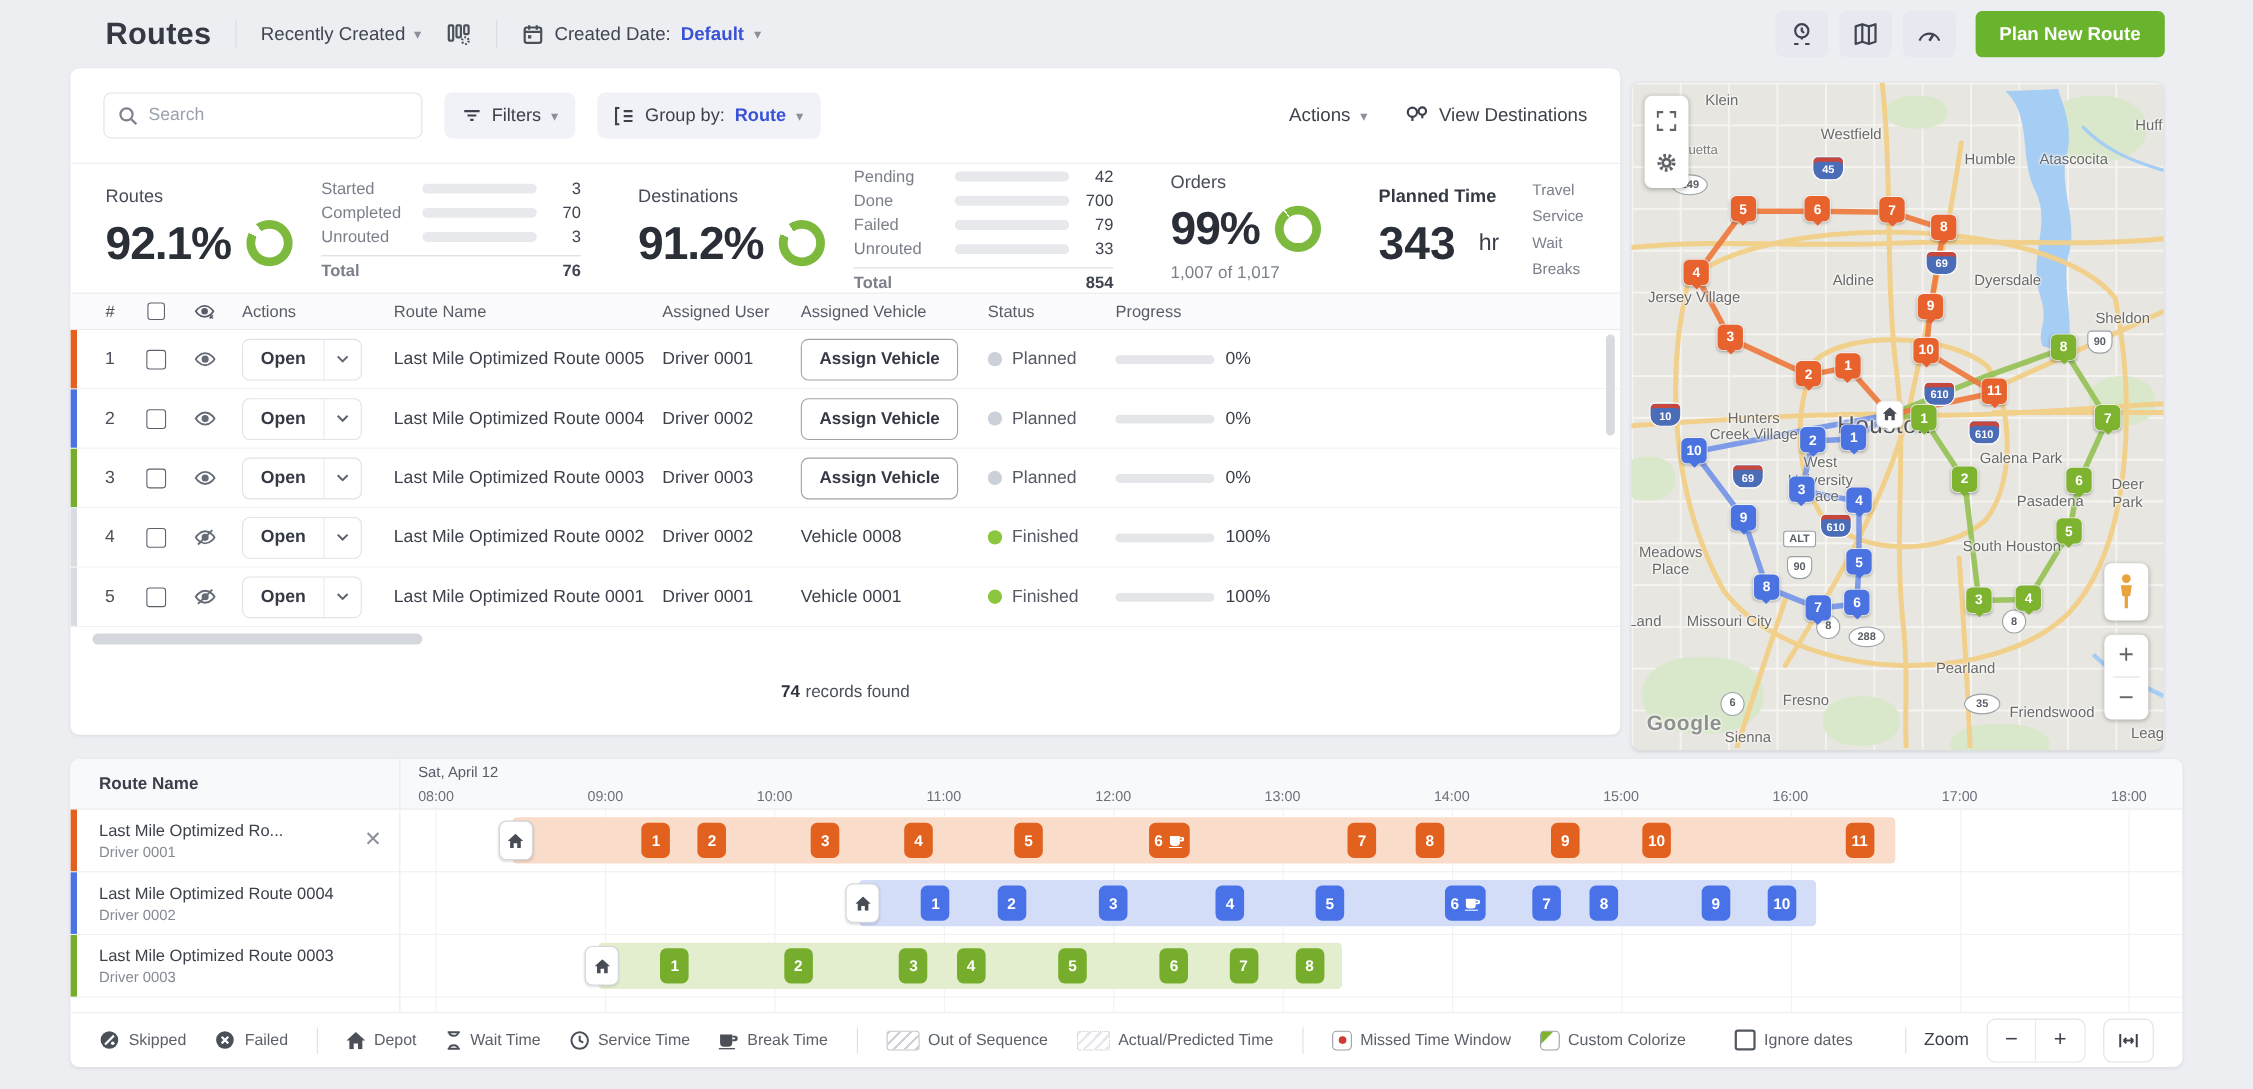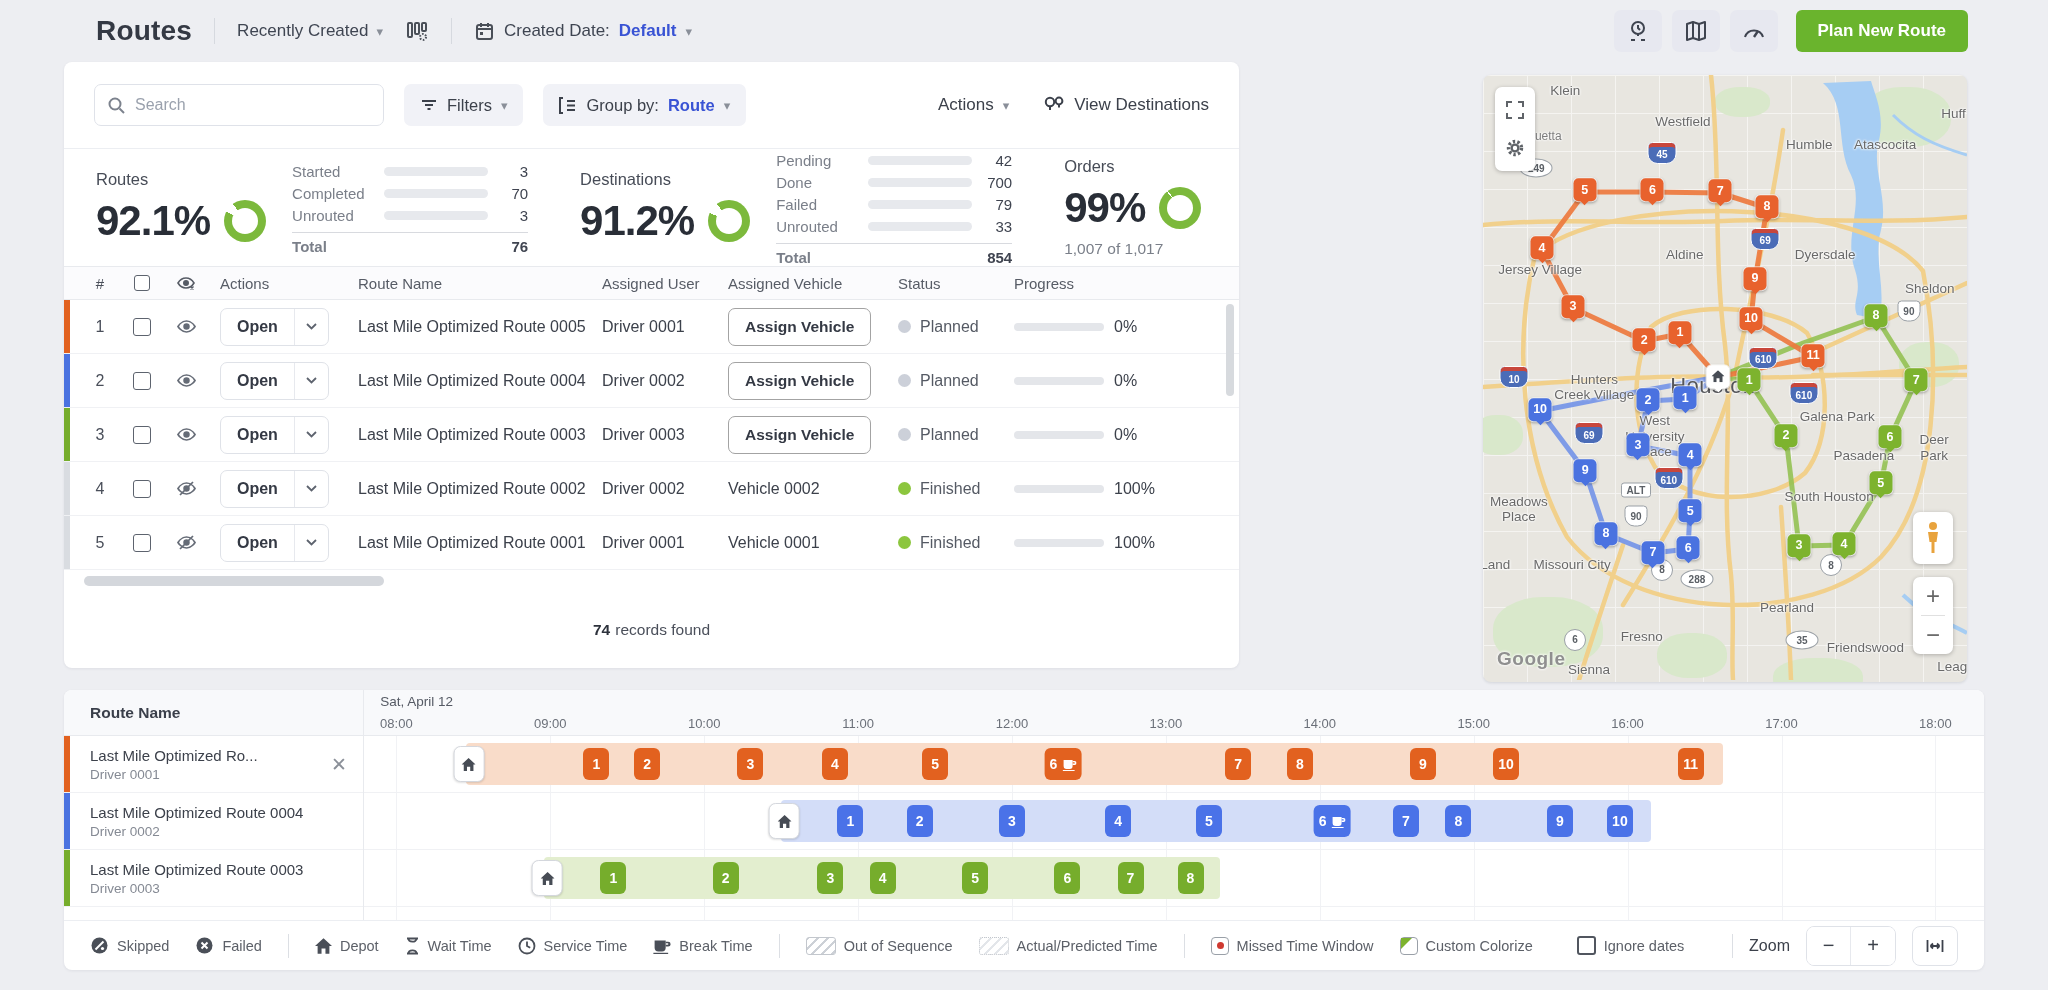--- a/index.html
+++ b/index.html
@@ -12,21 +12,21 @@
   .hdrop { display:flex; align-items:center; gap:8px; font-size:17px; color:#3f4552; cursor:pointer; }
   .caret { font-size:13px; color:#8a8f99; }
   .hicon { color:#4a4f58; display:flex; align-items:center; margin-left:22px; }
   .cal-group { display:flex; align-items:center; gap:9px; font-size:17px; color:#3f4552; }
   .accent { color:#3953d4; font-weight:600; }
   .header-right { margin-left:auto; display:flex; align-items:center; gap:10px; }
   .icon-btn { width:48px; height:42px; background:#e7e8f0; border:none; border-radius:7px; display:flex; align-items:center; justify-content:center; color:#3f4450; cursor:pointer; }
   .btn-primary { height:42px; padding:0 22px; background:#6ab42d; color:#fff; font-size:17px; font-weight:700; border:none; border-radius:6px; margin-left:8px; cursor:pointer; }
 
   
-  .main-card { position:absolute; left:64px; top:62px; width:1175px; height:606px; background:#fff; border-radius:8px; box-shadow:0 1px 3px rgba(25,30,50,.07); display:flex; flex-direction:column; overflow:hidden; }
+  .main-card { position:absolute; left:64px; top:62px; width:1409px; height:606px; background:#fff; border-radius:8px; box-shadow:0 1px 3px rgba(25,30,50,.07); display:flex; flex-direction:column; overflow:hidden; }
   .toolbar { height:86px; display:flex; align-items:center; padding:0 30px; }
   .search-box { width:290px; height:42px; border:1px solid #dfe2e9; border-radius:7px; display:flex; align-items:center; padding:0 12px; gap:9px; color:#9aa1ad; }
   .search-box input { border:none; outline:none; font-size:16px; width:100%; color:#3c414b; font-family:inherit; }
   .search-box input::placeholder { color:#9aa1ad; }
   .tool-btn { height:42px; background:#f1f2f7; border:none; border-radius:7px; display:flex; align-items:center; gap:9px; padding:0 16px; font-size:16.5px; color:#3c414b; margin-left:20px; cursor:pointer; }
   .toolbar-right { margin-left:auto; display:flex; align-items:center; gap:34px; }
   .plain-btn { background:none; border:none; display:flex; align-items:center; gap:9px; font-size:17px; color:#3c414b; cursor:pointer; }
 
   
   .stats { height:118px; border-top:1px solid #eceef2; display:flex; align-items:center; padding:0 32px; }
@@ -557,21 +557,21 @@
                 <svg class="ic" width="11" height="7" viewBox="0 0 11 7" fill="none" stroke="currentColor" stroke-width="1.8">
                   <path d="M1 1l4.5 4.5L10 1"></path>
                 </svg>
               </span>
             </span>
           </span>
           <span class="col col-name">Last Mile Optimized Route 0002</span>
           <span class="col col-user">Driver 0002</span>
           <span class="col col-vehicle">
 
-            <span>Vehicle 0002</span>
+            <span>Vehicle 0008</span>
           </span>
           <span class="col col-status">
             <span class="status-dot st-green"></span>
             <span class="status-txt">Finished</span>
           </span>
           <span class="col col-progress">
             <span class="pbar"><span class="pfill" style="width: 100%;"></span></span>
             <span>100%</span>
           </span>
         </div>

